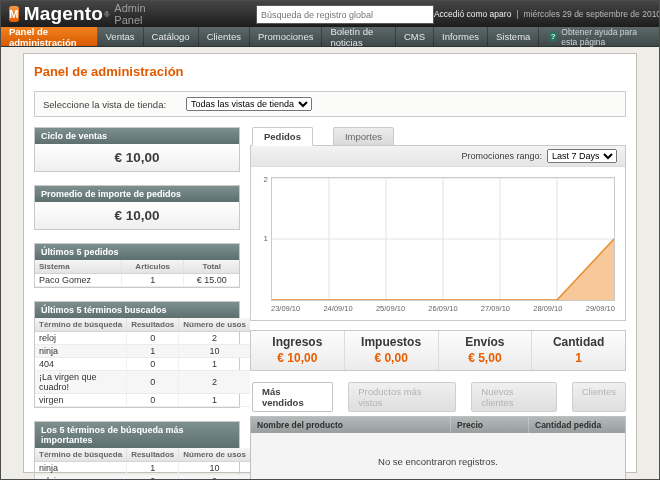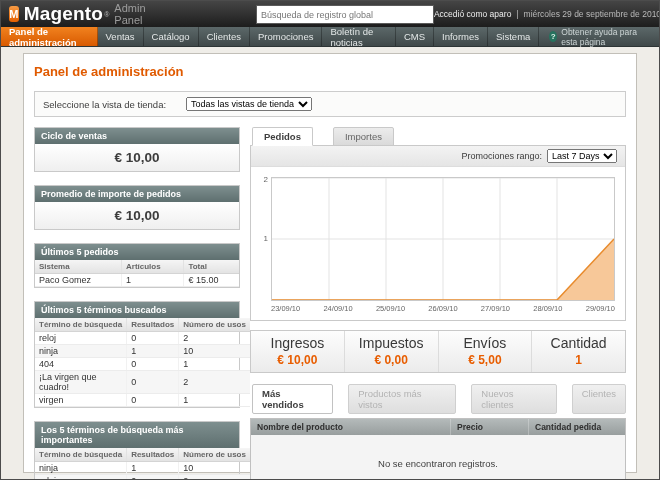--- a/index.html
+++ b/index.html
@@ -40,40 +40,40 @@
   .block{margin-bottom:13px;border:1px solid #c9c9c9}
   .block-header{background:linear-gradient(#7e8f8f,#5e6f6f);color:#fff;font-weight:bold;font-size:9px;padding:3px 6px}
   .big-value{background:linear-gradient(#ffffff,#efefef);text-align:center;font-size:13.5px;font-weight:bold;color:#3c3c3c;padding:6px 0}
 
   table{width:100%;border-collapse:collapse;font-size:9px;table-layout:auto}
   th{background:linear-gradient(#f5f5f5,#e3e3e3);color:#666;font-weight:bold;text-align:left;padding:2px 4px;font-size:8px;border-bottom:1px solid #d4d4d4;border-right:1px solid #e2e2e2;white-space:nowrap}
   th:last-child{border-right:none}
   td{padding:1px 4px;color:#333;border-bottom:1px solid #ececec;border-right:1px solid #f1f1f1}
   td:last-child{border-right:none}
   tbody tr:nth-child(even) td{background:#f6f6f6}
-  .num{text-align:left}
+  .num{text-align:center}
 
   
   .tabs{display:flex;gap:20px;position:relative;z-index:2;margin-bottom:-1px;padding-left:2px}
   .tab{font-size:9.5px;padding:3px 11px;border:1px solid #c9c9c9;background:linear-gradient(#ececec,#dadada);color:#666;cursor:pointer;border-radius:2px 2px 0 0}
   .tab.active{background:#fff;font-weight:bold;color:#3e3e3e;border-bottom:1px solid #fff}
 
   .chart-box{border:1px solid #c9c9c9;background:#fff}
   .range-bar{background:linear-gradient(#f3f3f3,#e5e5e5);border-bottom:1px solid #ddd;padding:3px 8px;display:flex;justify-content:flex-end;align-items:center;gap:5px;font-size:9px;color:#3c3c3c}
   .plot-area{position:relative;margin:10px 10px 0 20px;height:122px;border:1px solid #c9c9c9;background:#fff}
   .plot-area svg{position:absolute;left:0;top:0;width:100%;height:100%;display:block}
   .ylab{position:absolute;font-size:8px;color:#666;width:12px;text-align:right;left:-16px}
   .ylab-top{top:-3px}
   .ylab-mid{top:50%;margin-top:-5px}
   .xlabels{display:flex;justify-content:space-between;margin:3px 10px 7px 20px;font-size:7.5px;color:#666}
 
   .totals{display:flex;border:1px solid #c9c9c9;background:linear-gradient(#fdfdfd,#ebebeb);margin-top:9px;text-align:center}
   .total-cell{flex:1;padding:4px 0 5px;border-right:1px solid #dcdcdc}
   .total-cell:last-child{border-right:none}
-  .total-label{font-size:14px;font-weight:normal;color:#383838}
+  .total-label{font-size:12px;font-weight:bold;color:#383838}
   .total-value{font-size:12px;font-weight:bold;color:#e85d00;margin-top:2px}
 
   .btabs{display:flex;gap:15px;margin-top:11px;padding-left:2px}
   .btab{font-size:9.5px;padding:3px 9px;border:1px solid #cfcfcf;background:linear-gradient(#f0f0f0,#dedede);color:#b3b3b3;border-radius:2px;cursor:pointer}
   .btab.active{background:#fff;color:#3e3e3e;font-weight:bold;border-color:#c2c2c2}
 
   .ptable{margin-top:4px;border:1px solid #c0c0c0}
   .phead{display:flex;background:linear-gradient(#b4baba,#989e9e);font-size:8.5px;font-weight:bold;color:#2f2f2f}
   .pcol{padding:3px 6px;border-right:1px solid rgba(255,255,255,.25);box-sizing:border-box}
   .pcol-name{flex:1}

